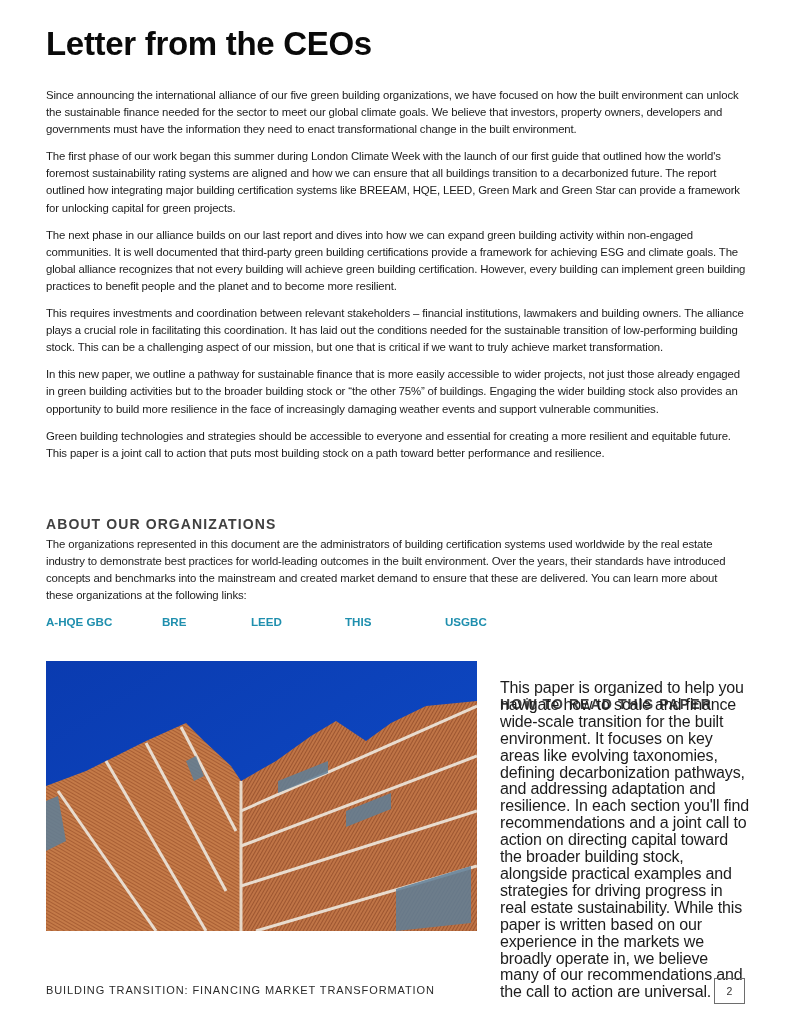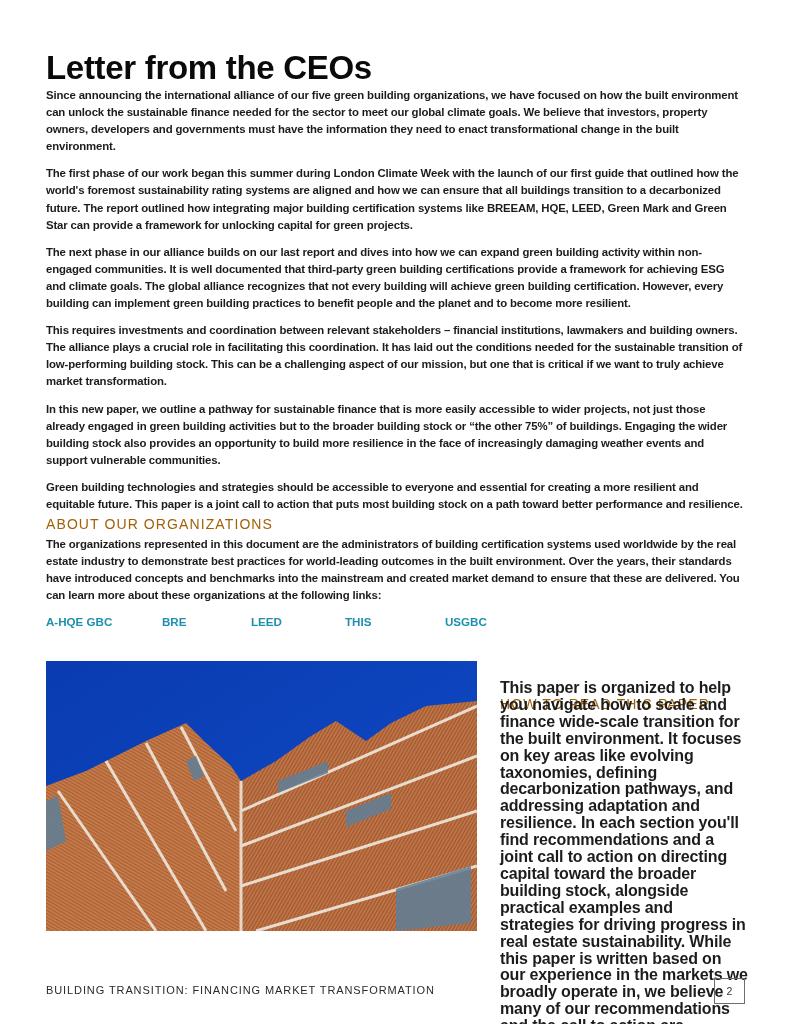--- a/index.html
+++ b/index.html
@@ -11,50 +11,49 @@
       width: 791px;
       height: 1024px;
       position: relative;
       overflow: hidden;
       font-family: "Liberation Sans", sans-serif;
       color: #1a1a1a;
     }
     .page-title {
       position: absolute;
       left: 46px;
-      top: 48px;
+      top: 24px;
       margin: 0;
       font-family: "Liberation Sans", sans-serif;
       font-weight: bold;
       font-size: 33px;
       letter-spacing: -0.3px;
       color: #0a0a0a;
       line-height: 40px;
     }
     .body-text {
       position: absolute;
       left: 46px;
       width: 700px;
       font-size: 11.4px;
       line-height: 17.1px;
       color: #1c1c1c;
       letter-spacing: -0.15px;
     }
     .body-text p {
       margin: 0 0 10px 0;
-      font-weight: bold;
     }
     #intro { top: 87px; }
     .section-heading {
       position: absolute;
       margin: 0;
       font-size: 14px;
-      font-weight: normal;
+      font-weight: bold;
       letter-spacing: 1.1px;
-      color: #a16207;
+      color: #404040;
       line-height: 18px;
     }
     #about-heading { left: 46px; top: 515px; }
     #about-text { top: 536px; }
     .links-row {
       position: absolute;
       top: 615px;
       left: 46px;
       width: 700px;
       height: 18px;

